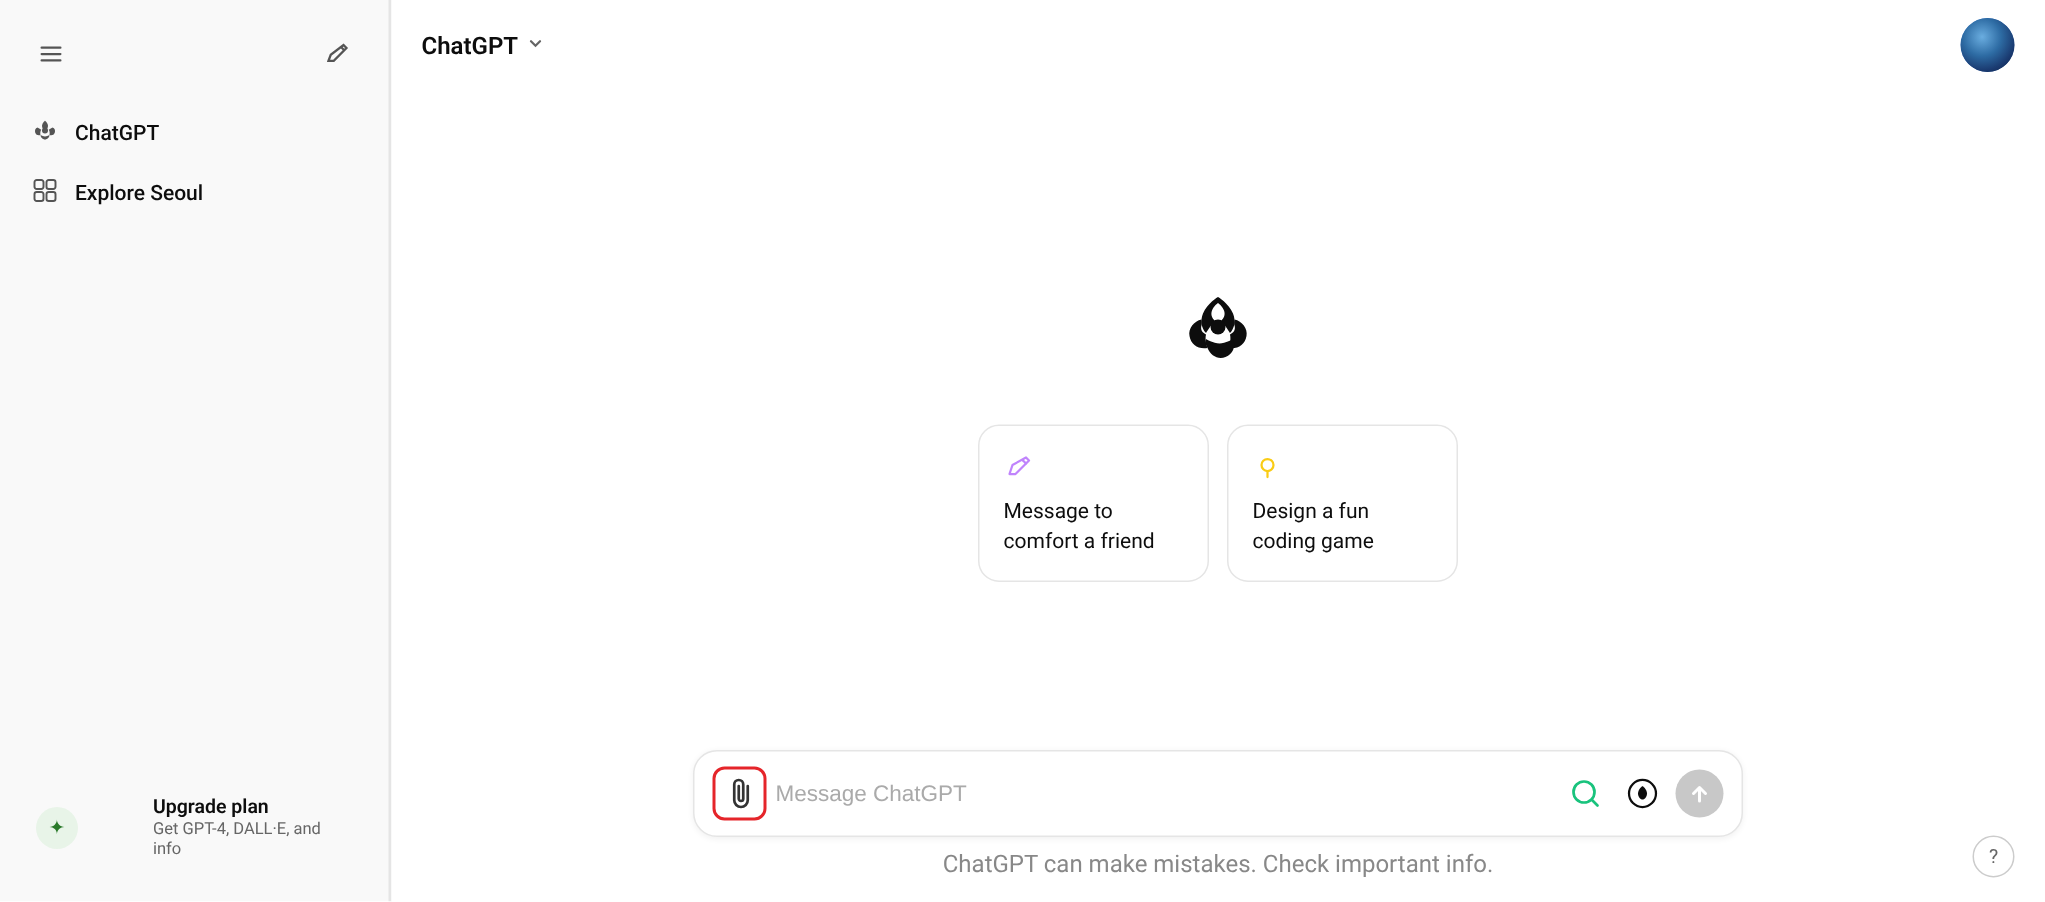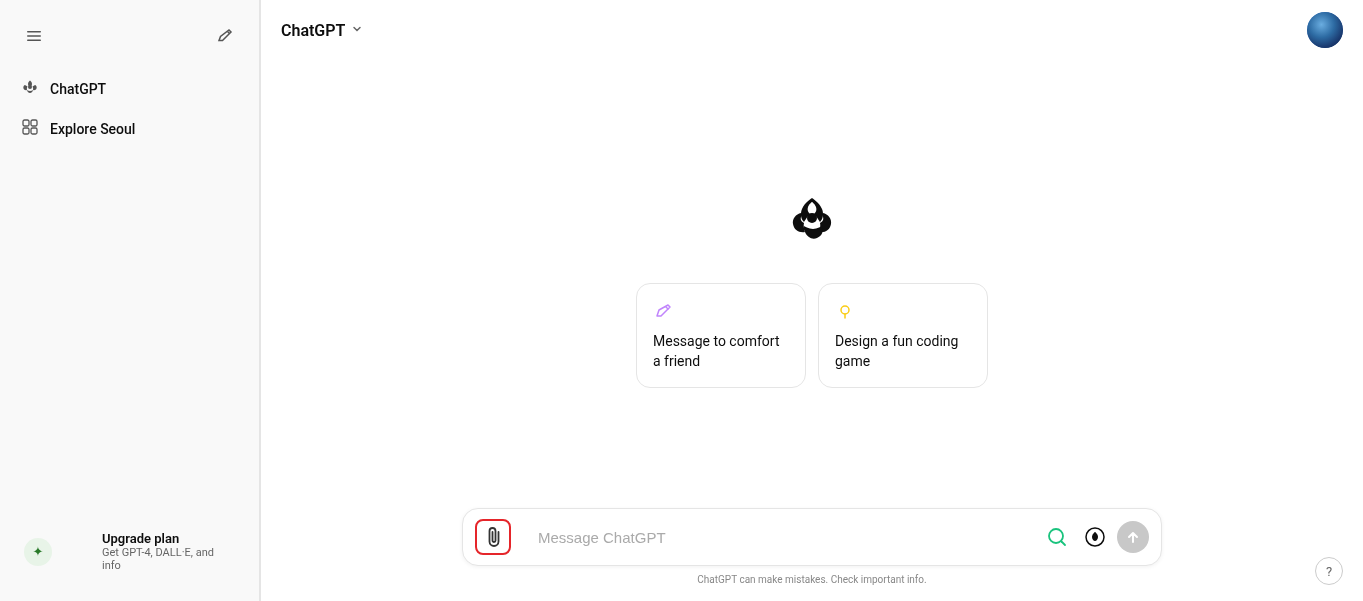--- a/index.html
+++ b/index.html
@@ -173,21 +173,21 @@
       height: 50px;
     }
 
     
     .cards-row {
       display: flex;
       gap: 12px;
       justify-content: center;
     }
     .card {
-      width: 170px;
+      width: 154px;
       background: #fff;
       border: 1px solid #e5e5e5;
       border-radius: 14px;
       padding: 16px;
       cursor: pointer;
       display: flex;
       flex-direction: column;
       gap: 8px;
       transition: background 0.15s;
     }
@@ -241,21 +241,21 @@
       flex-shrink: 0;
     }
 
     .message-input {
       flex: 1;
       border: none;
       outline: none;
       font-size: 15px;
       color: #0d0d0d;
       background: transparent;
-      padding: 0 27px;
+      padding: 0 6px;
       resize: none;
     }
     .message-input::placeholder { color: #aaa; }
 
     .input-right {
       display: flex;
       align-items: center;
       gap: 6px;
     }
     .tool-btn {
@@ -278,21 +278,21 @@
       display: flex;
       align-items: center;
       justify-content: center;
       cursor: pointer;
       border: none;
       color: white;
       font-size: 16px;
     }
 
     .disclaimer {
-      font-size: 10px;
+      font-size: 16px;
       color: #888;
       margin-top: 8px;
       text-align: center;
     }
 
     .help-btn {
       position: absolute;
       bottom: 16px;
       right: 20px;
       width: 28px;

